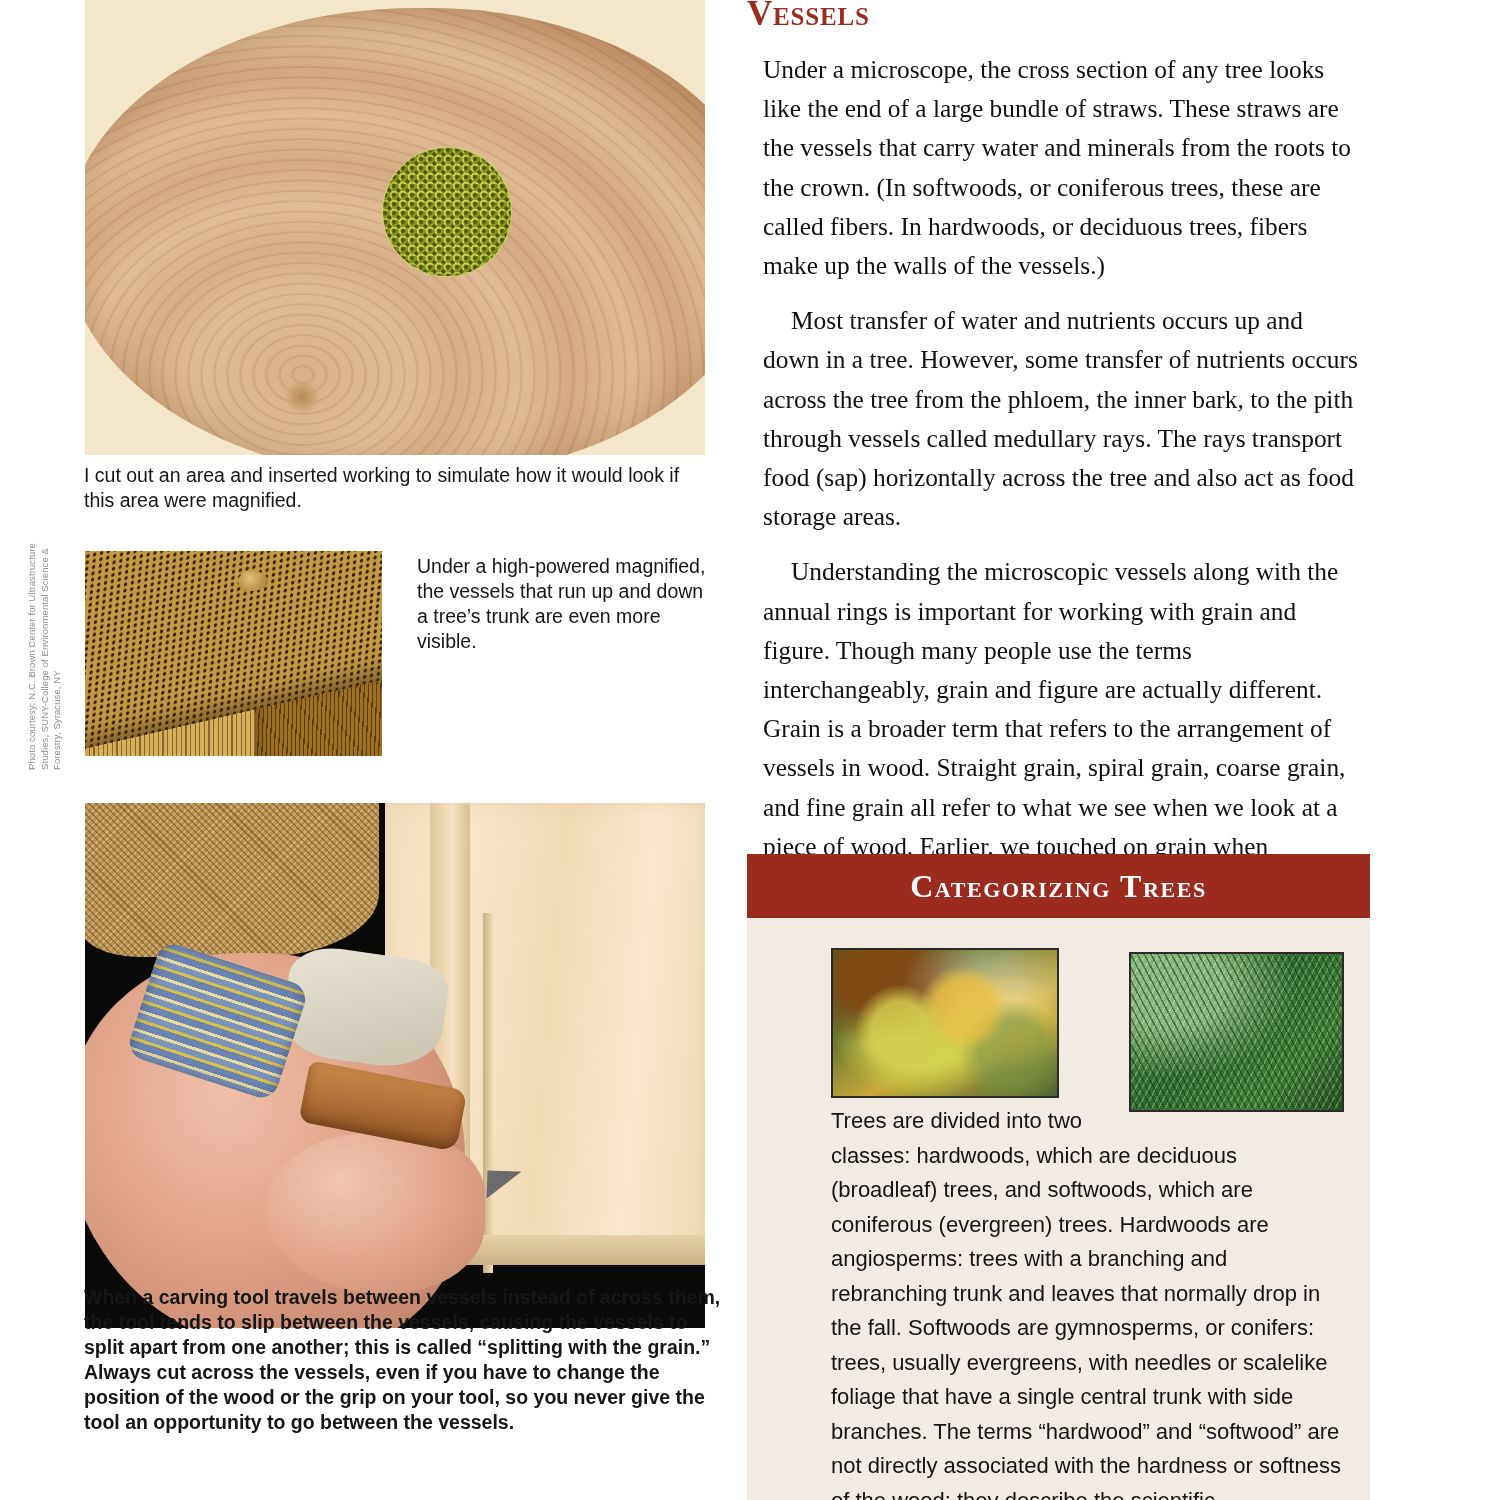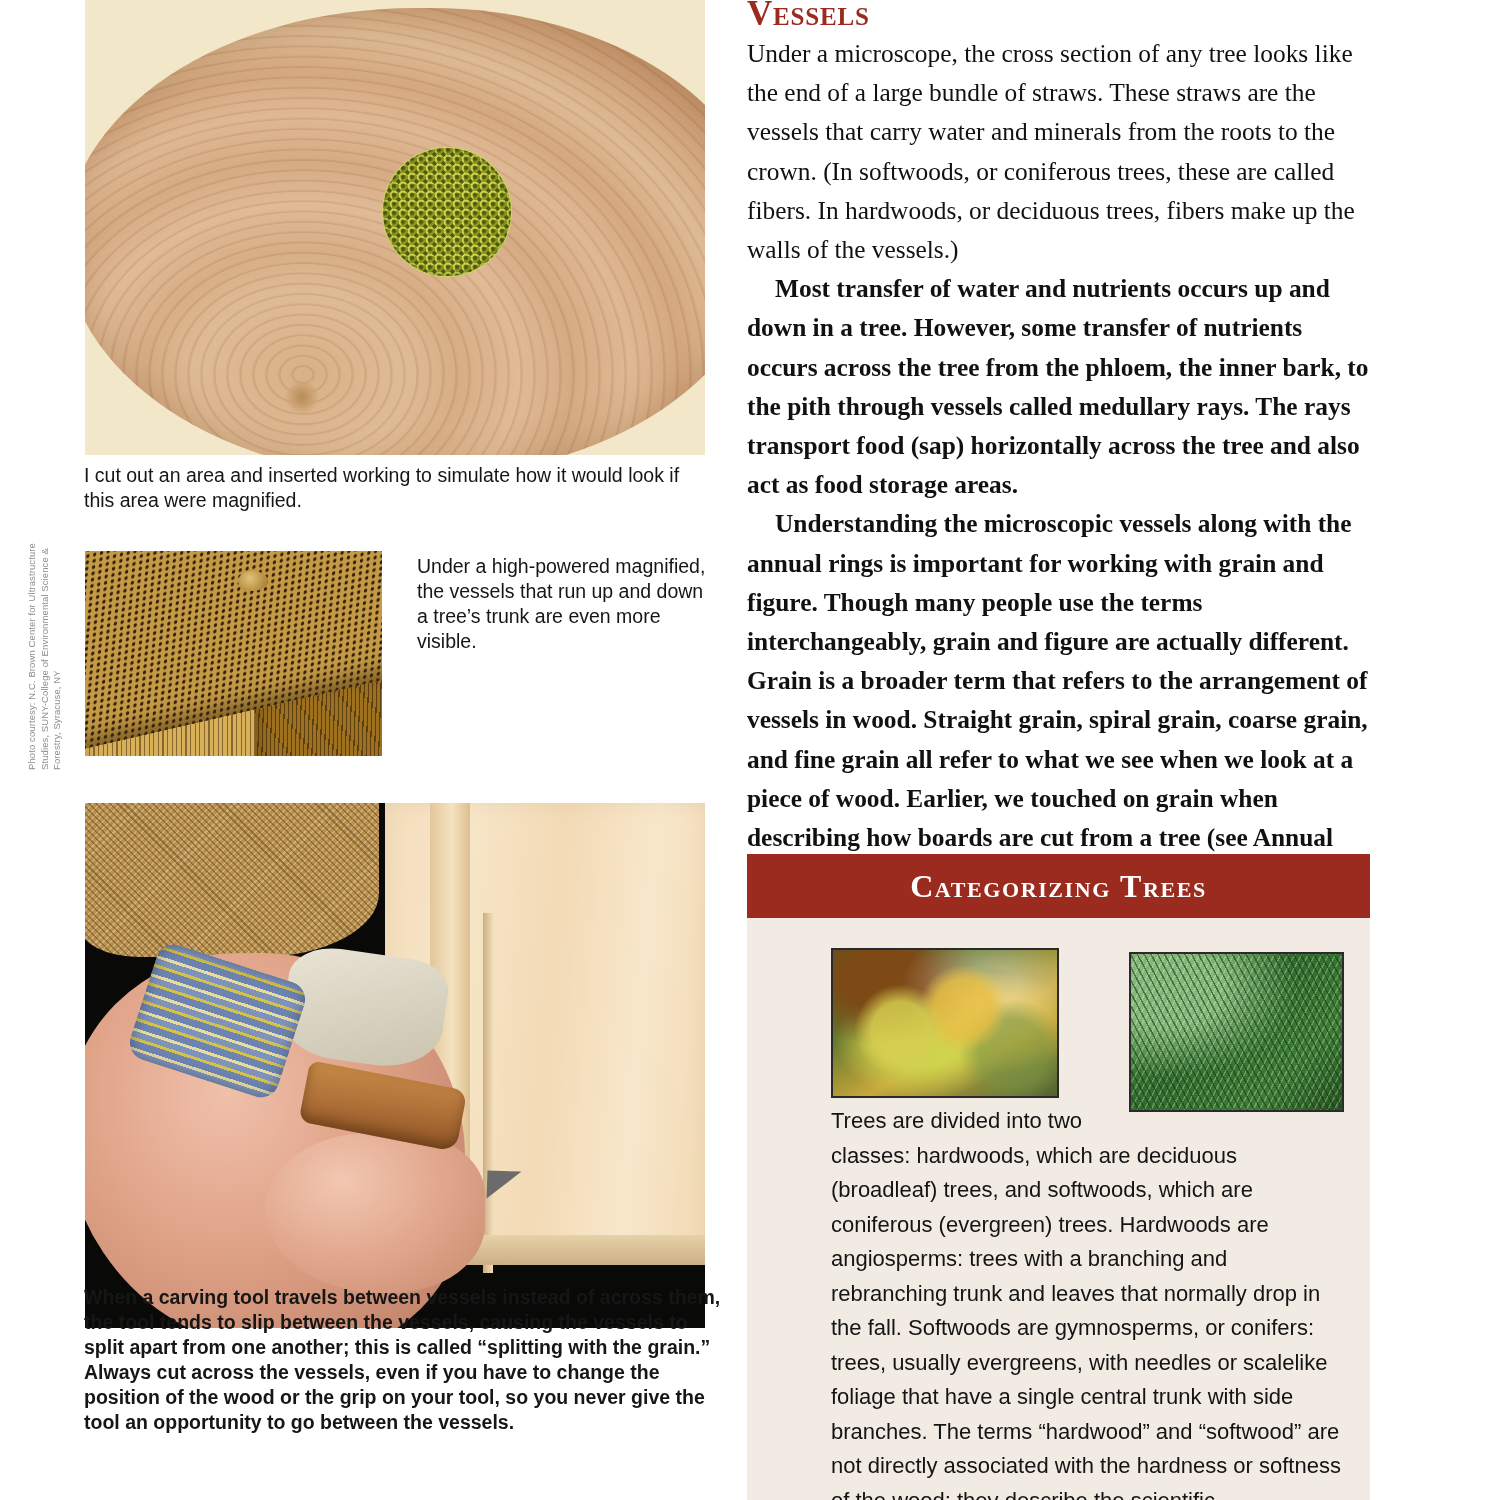--- a/index.html
+++ b/index.html
@@ -221,22 +221,22 @@
     color: #9c2b1f;
   }
   .body-text {
     position: absolute; left: 0; top: 30px; width: 628px;
     font-family: "Liberation Serif", serif;
     font-size: 25.4px;
     line-height: 39.2px;
     color: #111;
     text-align: left;
   }
-  .body-text p { margin: 0; }
-  .body-text p.ind { text-indent: 28px; font-weight: bold; }
+  .body-text p { margin: 16px; }
+  .body-text p.ind { text-indent: 28px; }
 
   
   .sidebar {
     position: absolute; left: 0; top: 850px;
     width: 623px; height: 660px;
     background: #f1ebe3;
     overflow: hidden;
   }
   .sidebar .hdr {
     height: 64px; background: #9c2b1f;

